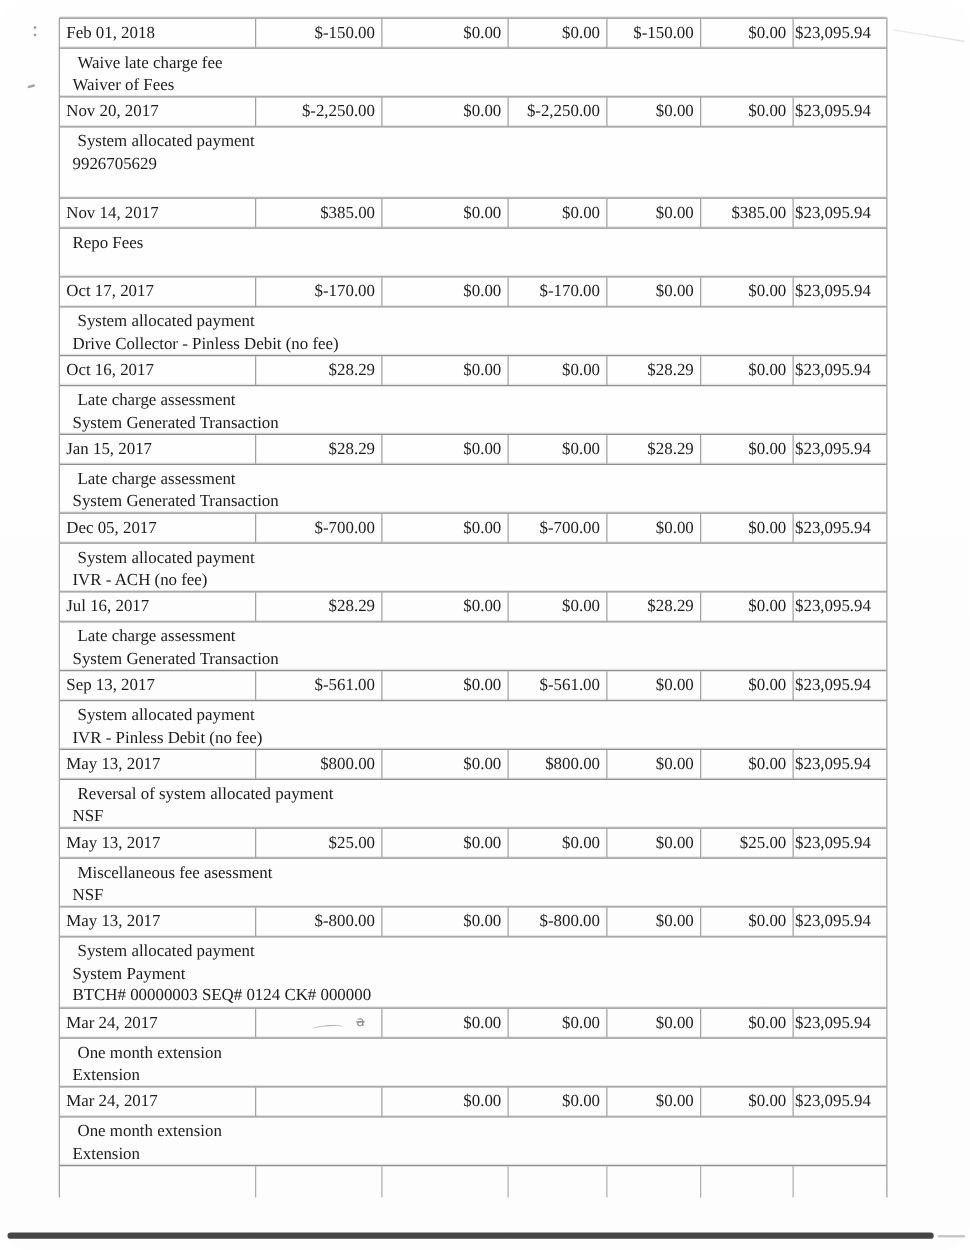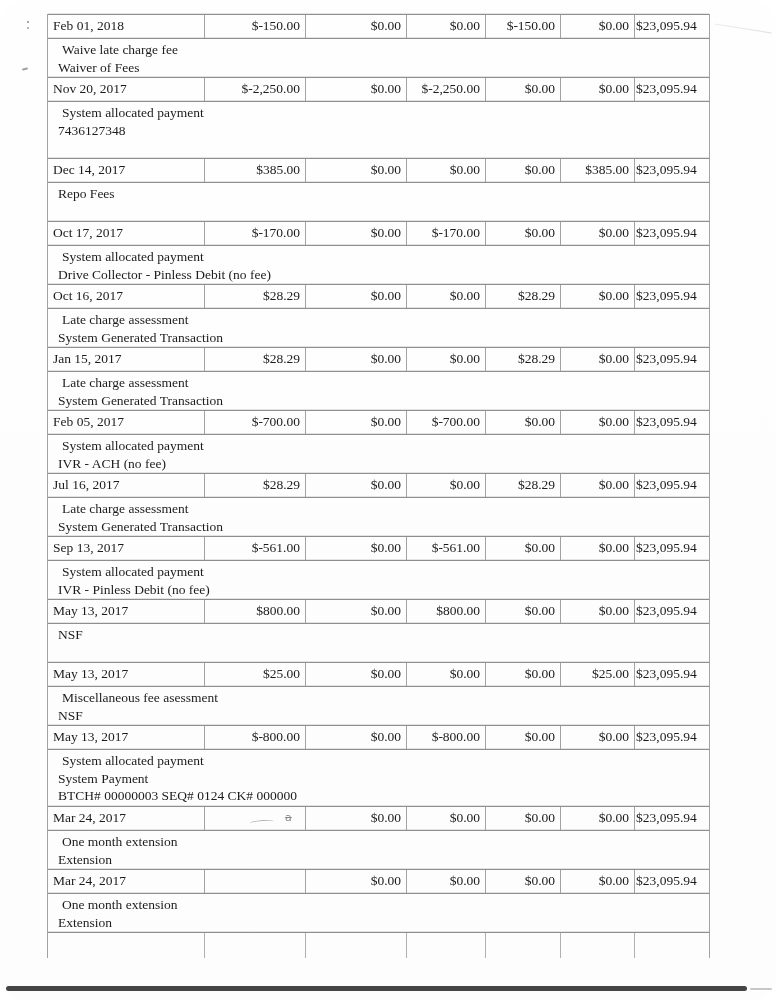--- a/index.html
+++ b/index.html
@@ -130,24 +130,24 @@
         <div class="cell cell-date">Nov 20, 2017</div>
         <div class="cell cell-amt">$-2,250.00</div>
         <div class="cell cell-amt">$0.00</div>
         <div class="cell cell-amt">$-2,250.00</div>
         <div class="cell cell-amt">$0.00</div>
         <div class="cell cell-amt">$0.00</div>
         <div class="cell cell-bal">$23,095.94</div>
       </div>
       <div class="row desc-row lines-3">
         <div class="desc-line first">System allocated payment</div>
-        <div class="desc-line">7436127348</div>
-      </div>
-      <div class="row data-row">
-        <div class="cell cell-date">Dec 14, 2017</div>
+        <div class="desc-line">9926705629</div>
+      </div>
+      <div class="row data-row">
+        <div class="cell cell-date">Nov 14, 2017</div>
         <div class="cell cell-amt">$385.00</div>
         <div class="cell cell-amt">$0.00</div>
         <div class="cell cell-amt">$0.00</div>
         <div class="cell cell-amt">$0.00</div>
         <div class="cell cell-amt">$385.00</div>
         <div class="cell cell-bal">$23,095.94</div>
       </div>
       <div class="row desc-row lines-2">
         <div class="desc-line">Repo Fees</div>
       </div>
@@ -184,21 +184,21 @@
         <div class="cell cell-amt">$0.00</div>
         <div class="cell cell-amt">$28.29</div>
         <div class="cell cell-amt">$0.00</div>
         <div class="cell cell-bal">$23,095.94</div>
       </div>
       <div class="row desc-row lines-2">
         <div class="desc-line first">Late charge assessment</div>
         <div class="desc-line">System Generated Transaction</div>
       </div>
       <div class="row data-row">
-        <div class="cell cell-date">Feb 05, 2017</div>
+        <div class="cell cell-date">Dec 05, 2017</div>
         <div class="cell cell-amt">$-700.00</div>
         <div class="cell cell-amt">$0.00</div>
         <div class="cell cell-amt">$-700.00</div>
         <div class="cell cell-amt">$0.00</div>
         <div class="cell cell-amt">$0.00</div>
         <div class="cell cell-bal">$23,095.94</div>
       </div>
       <div class="row desc-row lines-2">
         <div class="desc-line first">System allocated payment</div>
         <div class="desc-line">IVR - ACH (no fee)</div>
@@ -232,20 +232,21 @@
       <div class="row data-row">
         <div class="cell cell-date">May 13, 2017</div>
         <div class="cell cell-amt">$800.00</div>
         <div class="cell cell-amt">$0.00</div>
         <div class="cell cell-amt">$800.00</div>
         <div class="cell cell-amt">$0.00</div>
         <div class="cell cell-amt">$0.00</div>
         <div class="cell cell-bal">$23,095.94</div>
       </div>
       <div class="row desc-row lines-2">
+        <div class="desc-line first">Reversal of system allocated payment</div>
         <div class="desc-line">NSF</div>
       </div>
       <div class="row data-row">
         <div class="cell cell-date">May 13, 2017</div>
         <div class="cell cell-amt">$25.00</div>
         <div class="cell cell-amt">$0.00</div>
         <div class="cell cell-amt">$0.00</div>
         <div class="cell cell-amt">$0.00</div>
         <div class="cell cell-amt">$25.00</div>
         <div class="cell cell-bal">$23,095.94</div>

